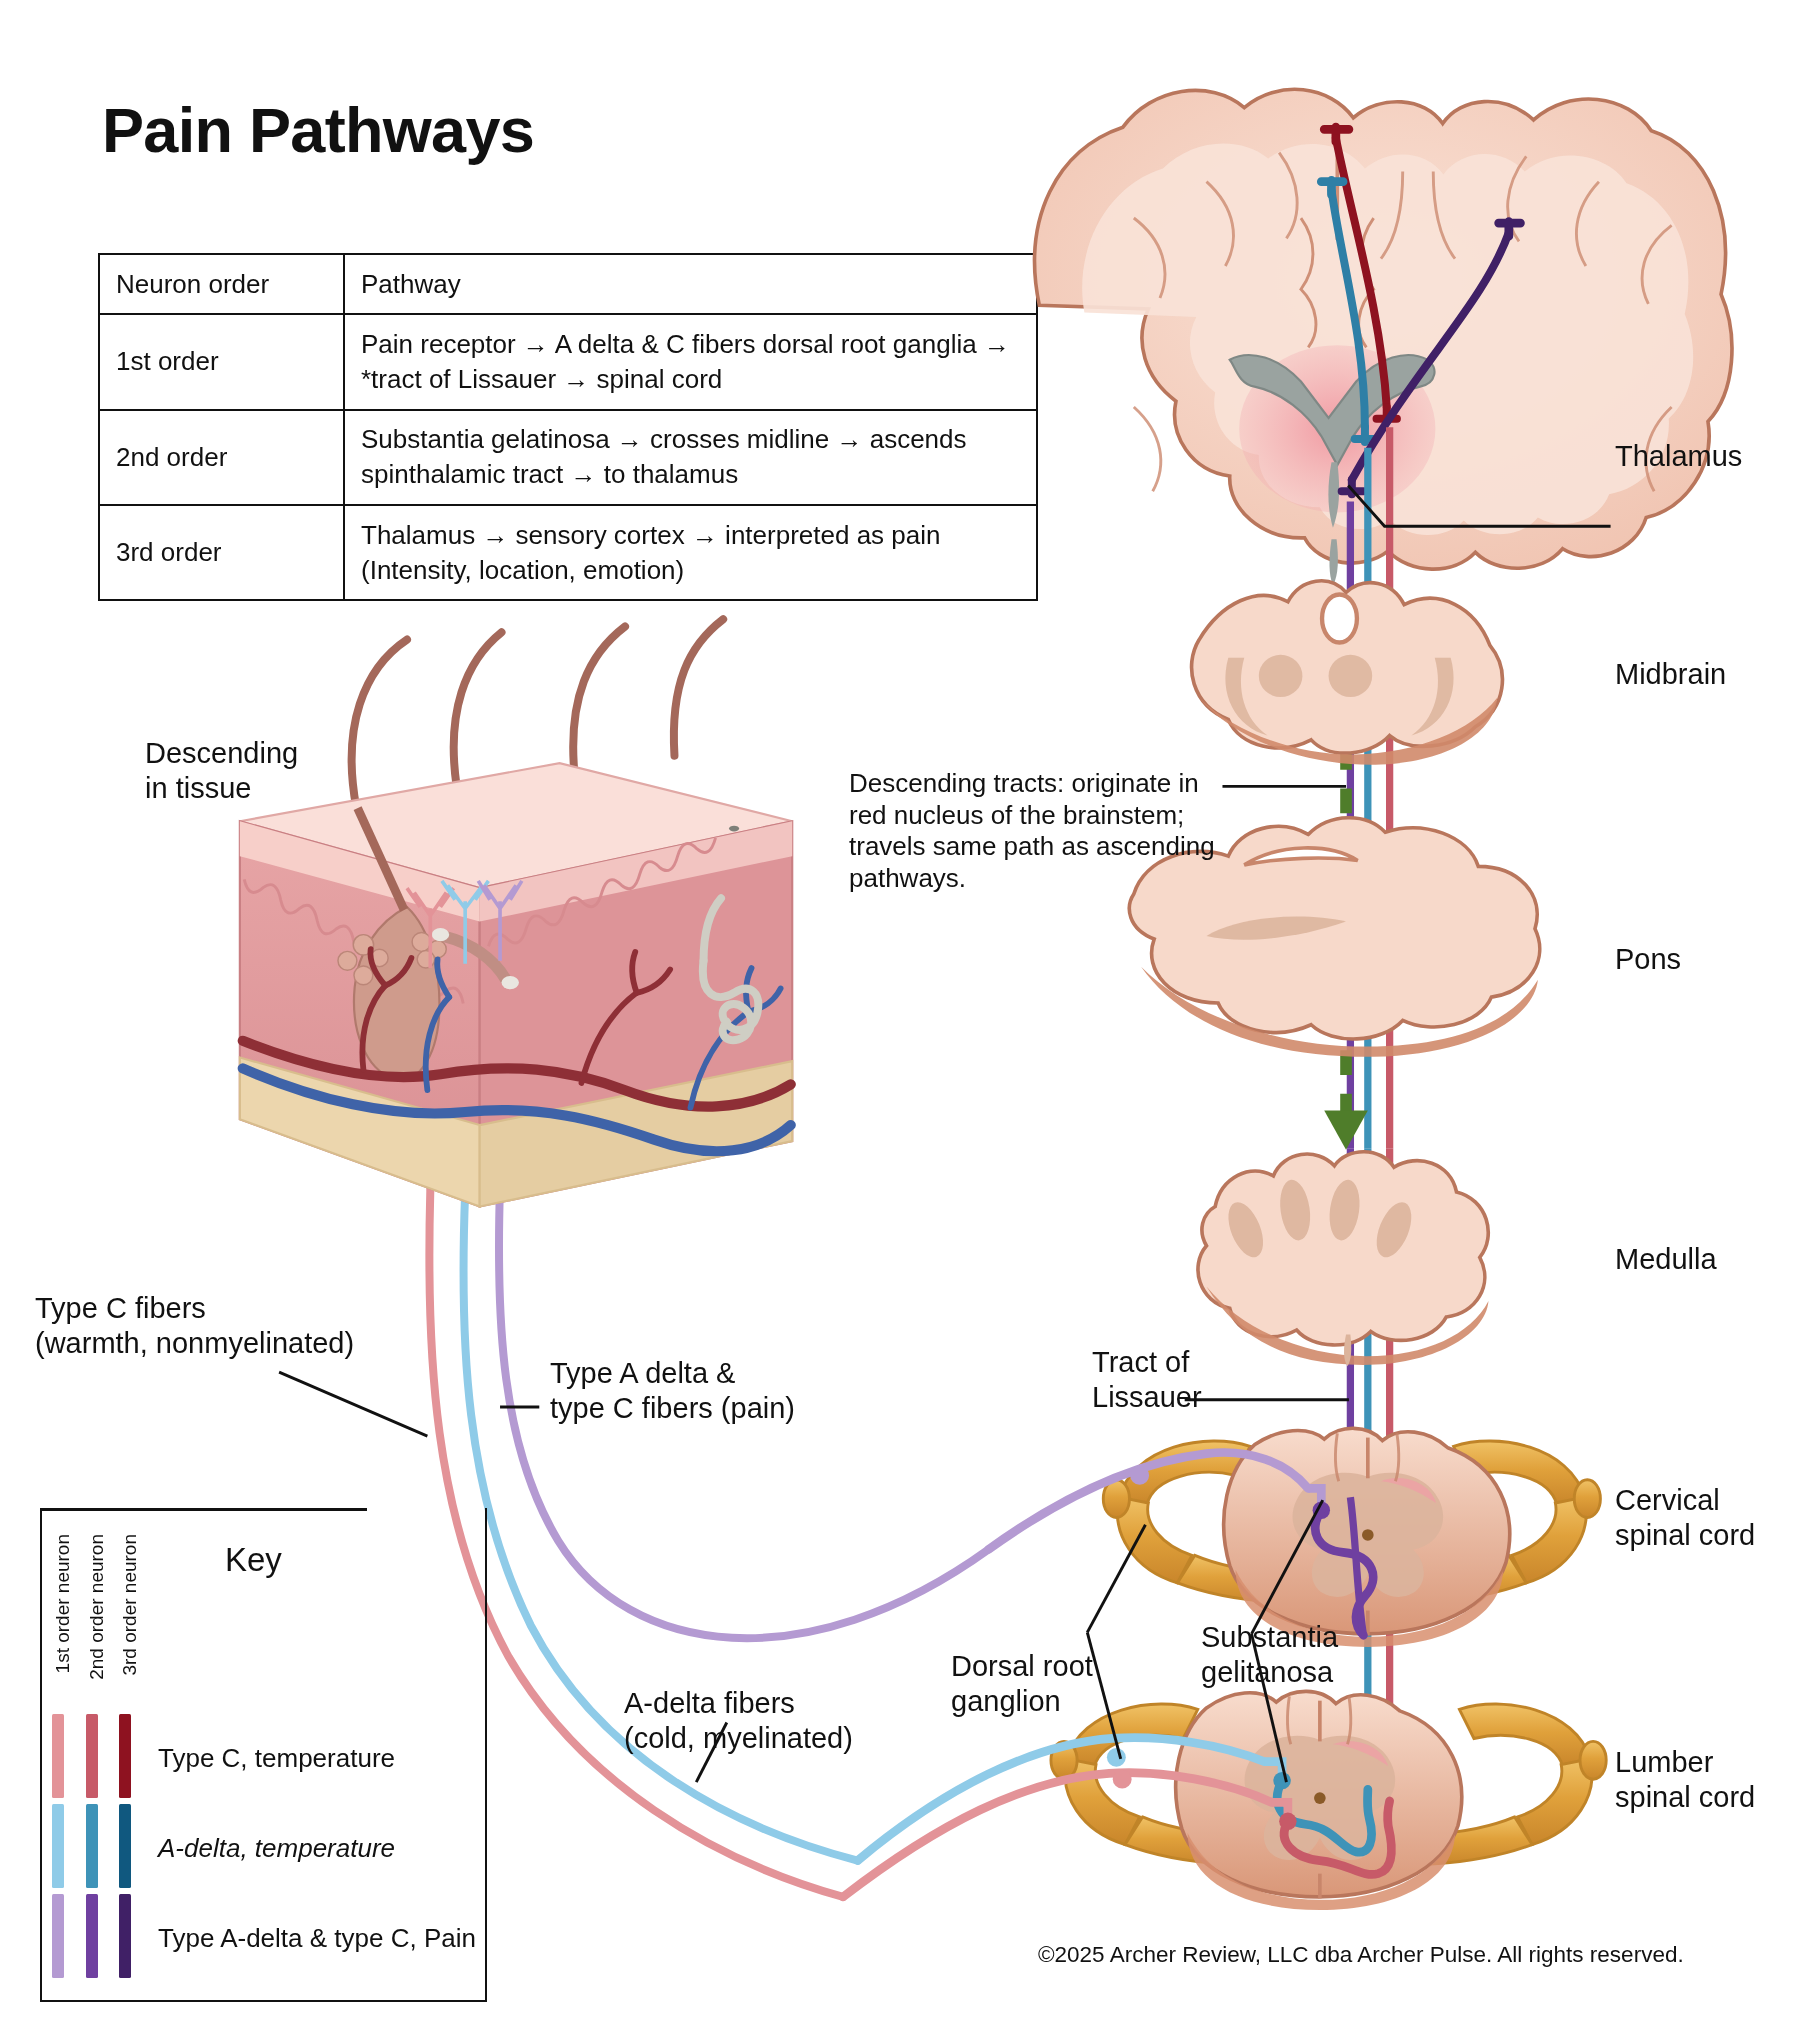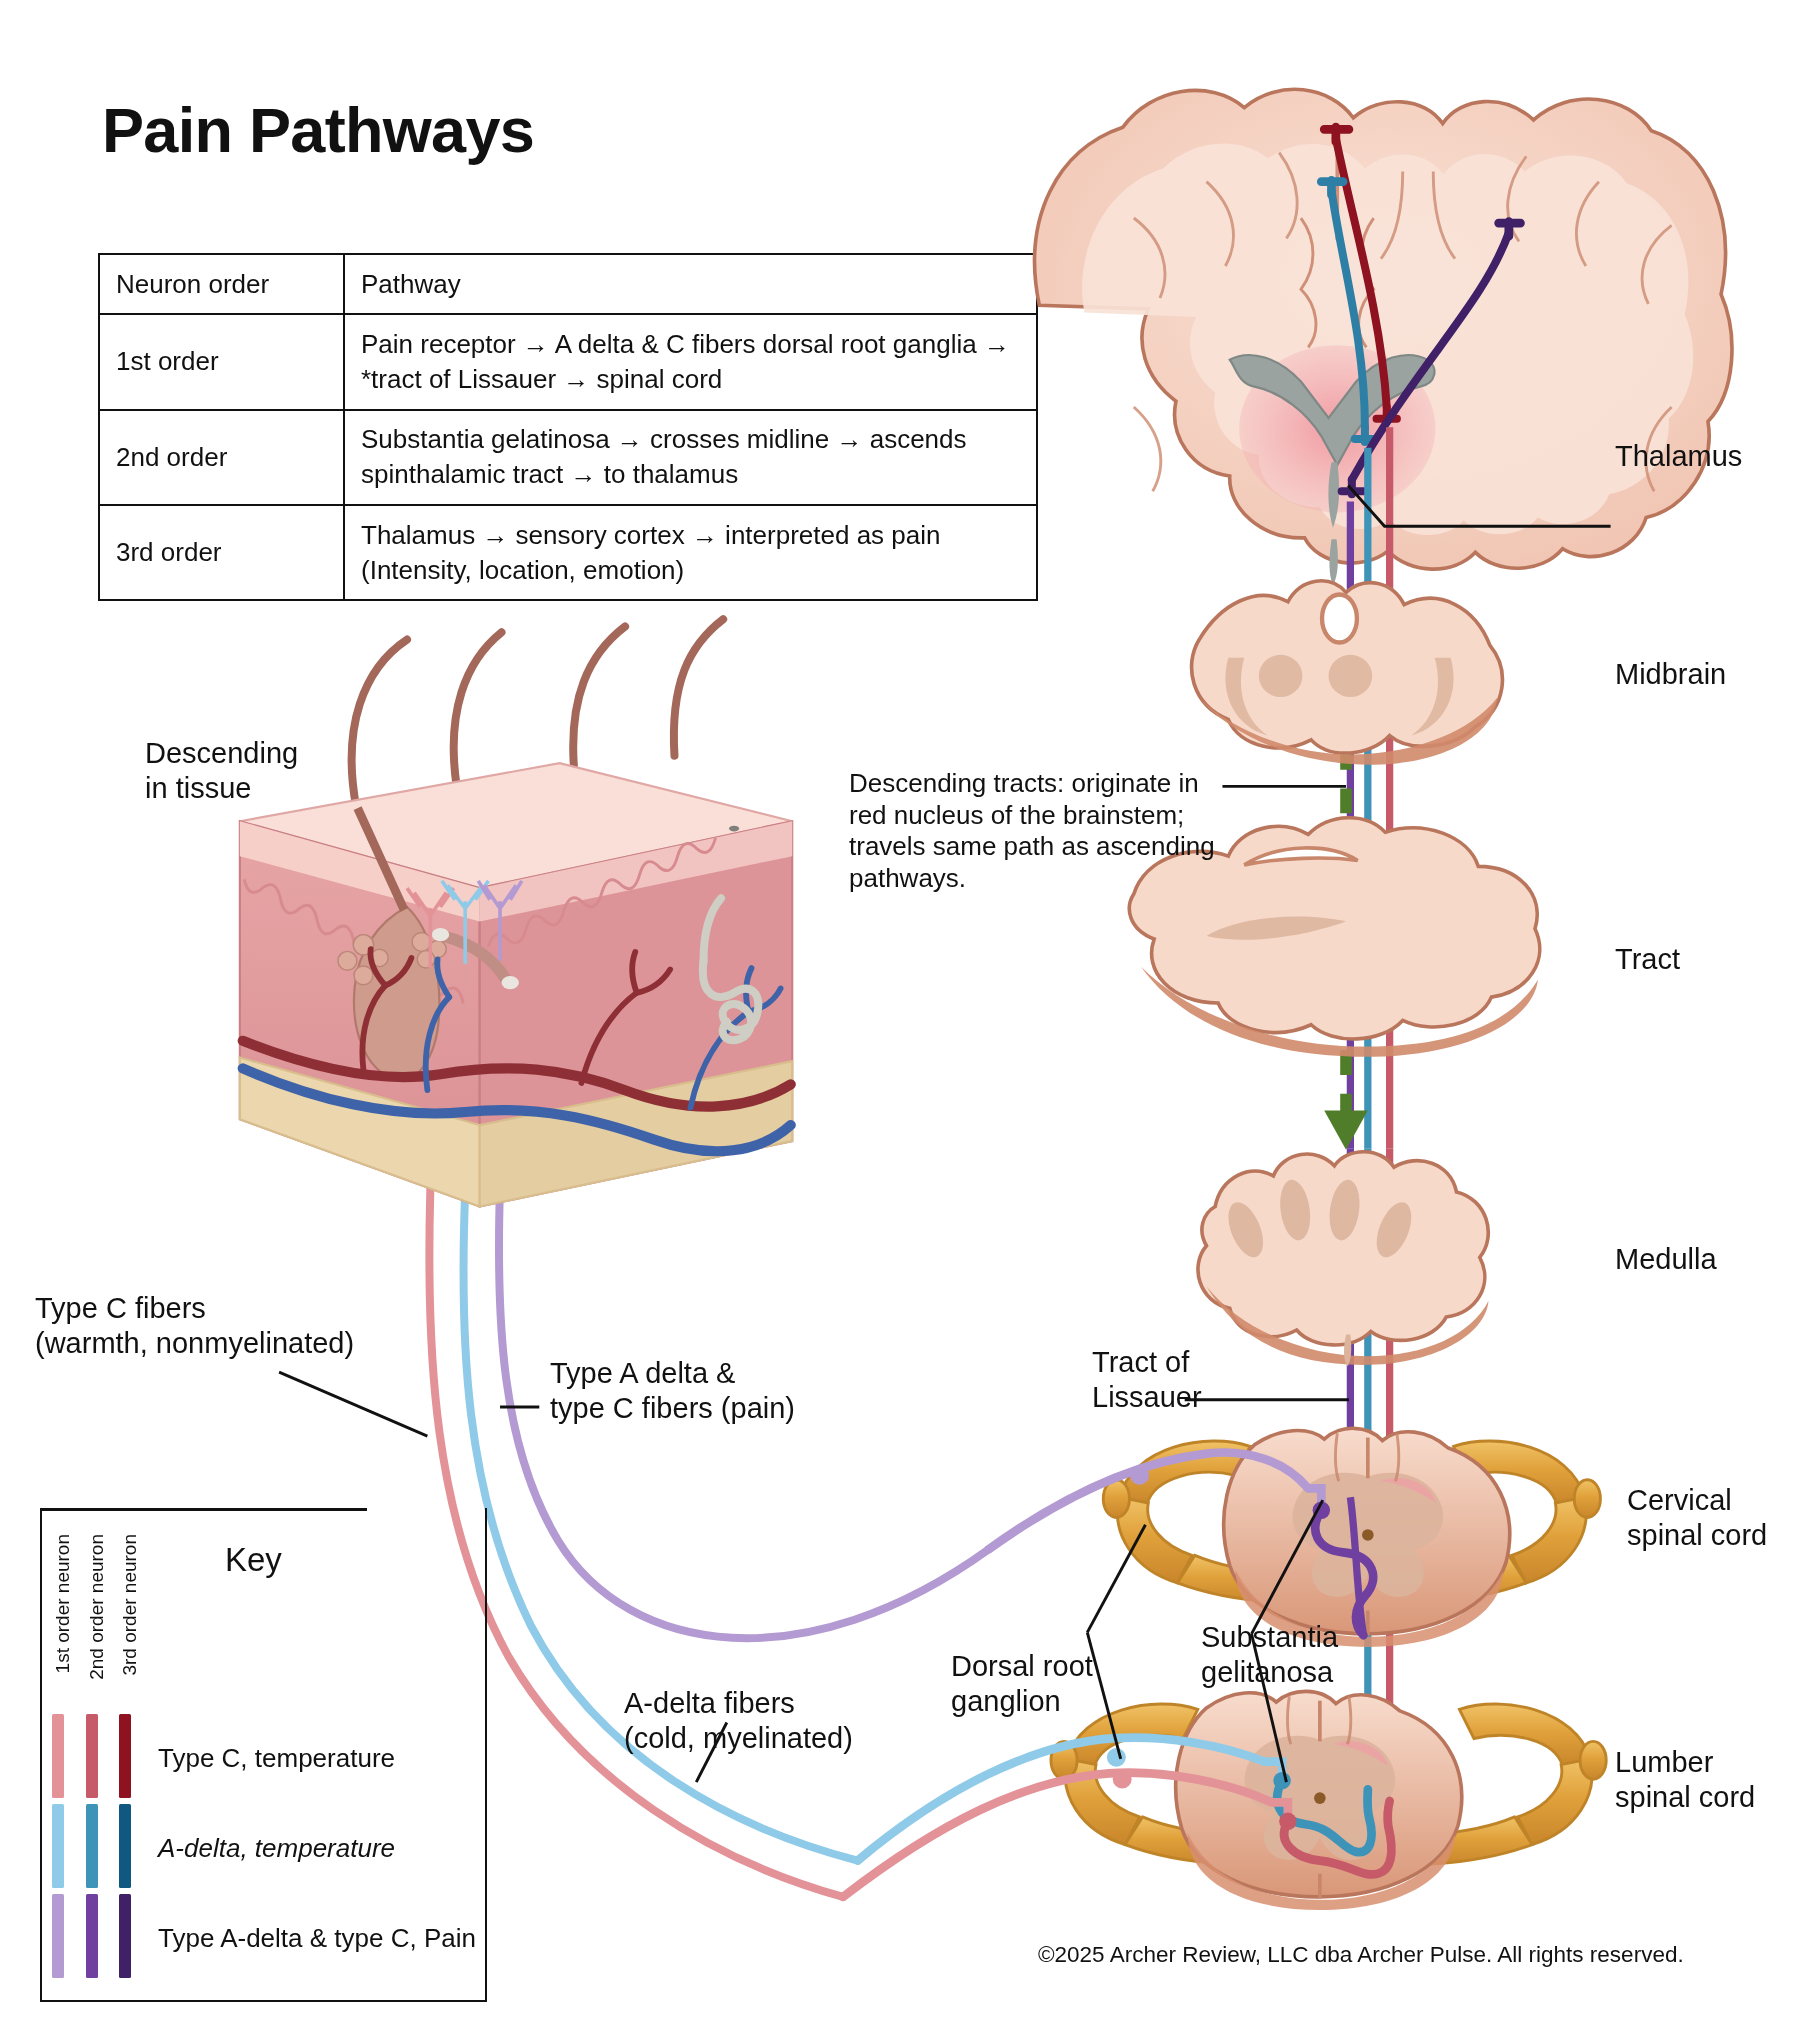--- a/index.html
+++ b/index.html
@@ -513,23 +513,23 @@
 Lissauer</div>
 
 <div class="abs lbl" style="left:951px;top:1649px;white-space:pre-line;">Dorsal root
 ganglion</div>
 
 <div class="abs lbl" style="left:1201px;top:1620px;white-space:pre-line;">Substantia
 gelitanosa</div>
 
 <div class="abs lbl" style="left:1615px;top:439px;">Thalamus</div>
 <div class="abs lbl" style="left:1615px;top:657px;">Midbrain</div>
-<div class="abs lbl" style="left:1615px;top:942px;">Tract</div>
+<div class="abs lbl" style="left:1615px;top:942px;">Pons</div>
 <div class="abs lbl" style="left:1615px;top:1242px;">Medulla</div>
-<div class="abs lbl" style="left:1615px;top:1483px;white-space:pre-line;margin-left:12px;">Cervical
+<div class="abs lbl" style="left:1615px;top:1483px;white-space:pre-line;">Cervical
 spinal cord</div>
 <div class="abs lbl" style="left:1615px;top:1745px;white-space:pre-line;">Lumber
 spinal cord</div>
 
 <div class="abs" id="key-top-line"></div>
 <div class="abs" id="key-box"></div>
 <div class="abs" id="key-title">Key</div>
 
 <div class="key-vlabel" style="left:52px;top:1534px;">1st order neuron</div>
 <div class="key-vlabel" style="left:86px;top:1534px;">2nd order neuron</div>

